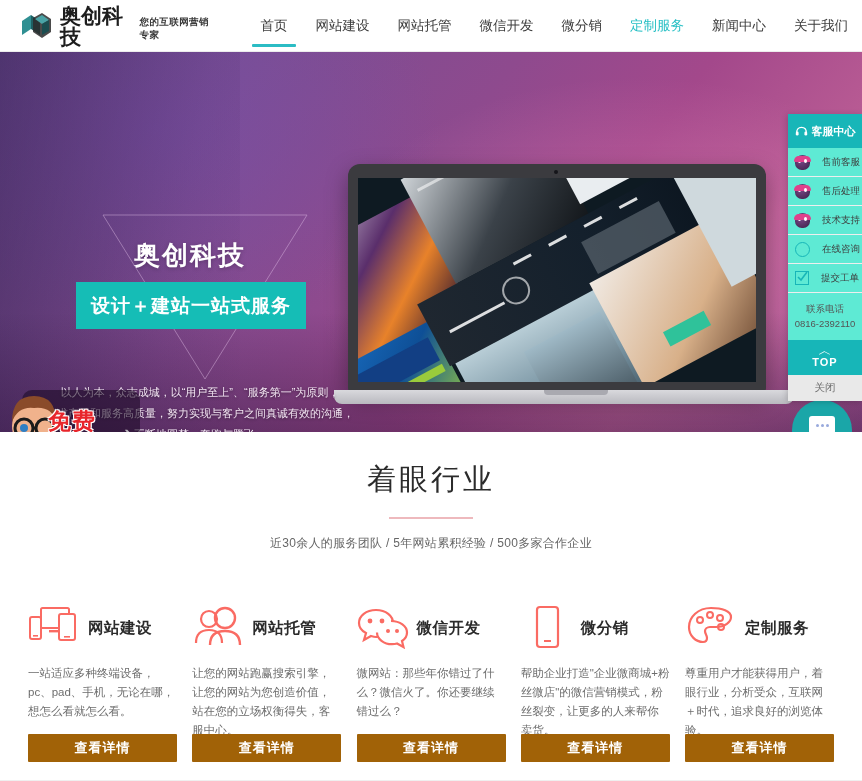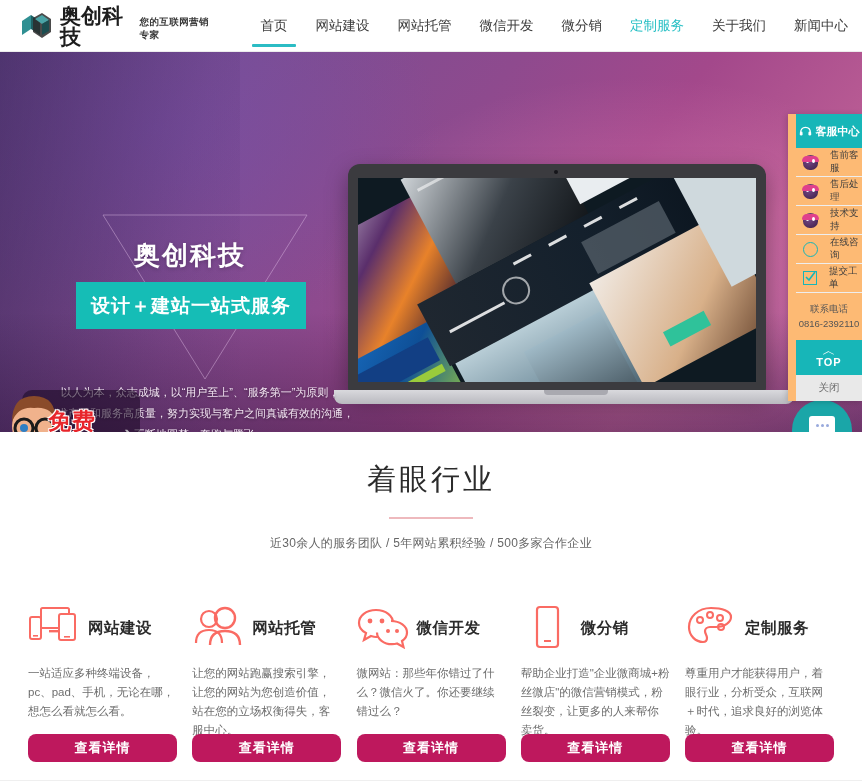--- a/index.html
+++ b/index.html
@@ -124,23 +124,22 @@
   }
   .chatfab-inner{
     margin-top:16px; width:26px; height:18px; background:#fff; border-radius:3px;
     display:flex; align-items:center; justify-content:center; gap:2px;
   }
   .chatfab-inner i{ width:3px; height:3px; border-radius:50%; background:#9ad; display:block; }
 
   
   .svcpanel{
     position:absolute; right:0; top:114px; width:74px; z-index:60;
-    background:#fdba74; box-shadow:-1px 1px 6px rgba(0,0,0,.18);
+    background:#5eead4; box-shadow:-1px 1px 6px rgba(0,0,0,.18);
     font-size:10px;
-    padding-left:8px;
   }
   .svc-head{
     height:34px; background:#17b6b8; color:#fff; display:flex;
     align-items:center; justify-content:center; gap:4px; font-weight:bold; font-size:11px;
   }
   .svc-row{
     height:29px; display:flex; align-items:center; gap:12px; padding-left:7px;
     border-bottom:1px solid #eee; color:#4a4a4a; cursor:pointer;
   }
   .svc-row span.lbl{ font-size:9.5px; color:#3d3d3d; }
@@ -193,22 +192,22 @@
     display:flex; justify-content:space-between; padding:0 28px; margin-top:48px;
   }
   .card{ width:149px; }
   .card-head{ display:flex; align-items:center; height:56px; gap:8px; }
   .card-icon{ width:52px; height:46px; flex:0 0 auto; }
   .card-title{ font-size:15.5px; font-weight:bold; color:#2b2b2b; letter-spacing:.5px; }
   .card-desc{
     margin-top:8px; font-size:11.5px; line-height:19px; color:#6d6d6d; height:58px;
   }
   .card-btn{
-    margin-top:12px; width:149px; height:28px; background:#be185d; color:#fff;
-    border:none; border-radius:8px; font-size:13px; font-weight:bold;
+    margin-top:12px; width:149px; height:28px; background:#a16207; color:#fff;
+    border:none; border-radius:1px; font-size:13px; font-weight:bold;
     letter-spacing:1px; cursor:pointer; font-family:inherit;
   }
   .footline{ position:absolute; left:0; bottom:0; width:862px; height:1px; background:#efefef; }
 </style>
 </head>
 <body>
 
 <div class="header">
   <div class="logo-wrap">
     <div class="logo-mark">
@@ -223,22 +222,22 @@
     <div class="logo-text">奥创科技</div>
     <div class="logo-sub">您的互联网营销专家</div>
   </div>
   <div class="nav" id="nav">
       <div class="nav-item home">首页</div>
       <div class="nav-item">网站建设</div>
       <div class="nav-item">网站托管</div>
       <div class="nav-item">微信开发</div>
       <div class="nav-item">微分销</div>
       <div class="nav-item active">定制服务</div>
+      <div class="nav-item">新闻中心</div>
       <div class="nav-item">关于我们</div>
-      <div class="nav-item">新闻中心</div>
     </div>
 </div>
 
 <div class="hero">
   <div class="hero-dark-left"></div>
 
   <svg class="tri" viewBox="0 0 220 180">
     <polygon points="8,8 212,8 110,172" fill="none" stroke="#e9c8ee" stroke-width="1" opacity="0.75"></polygon>
   </svg>
 

